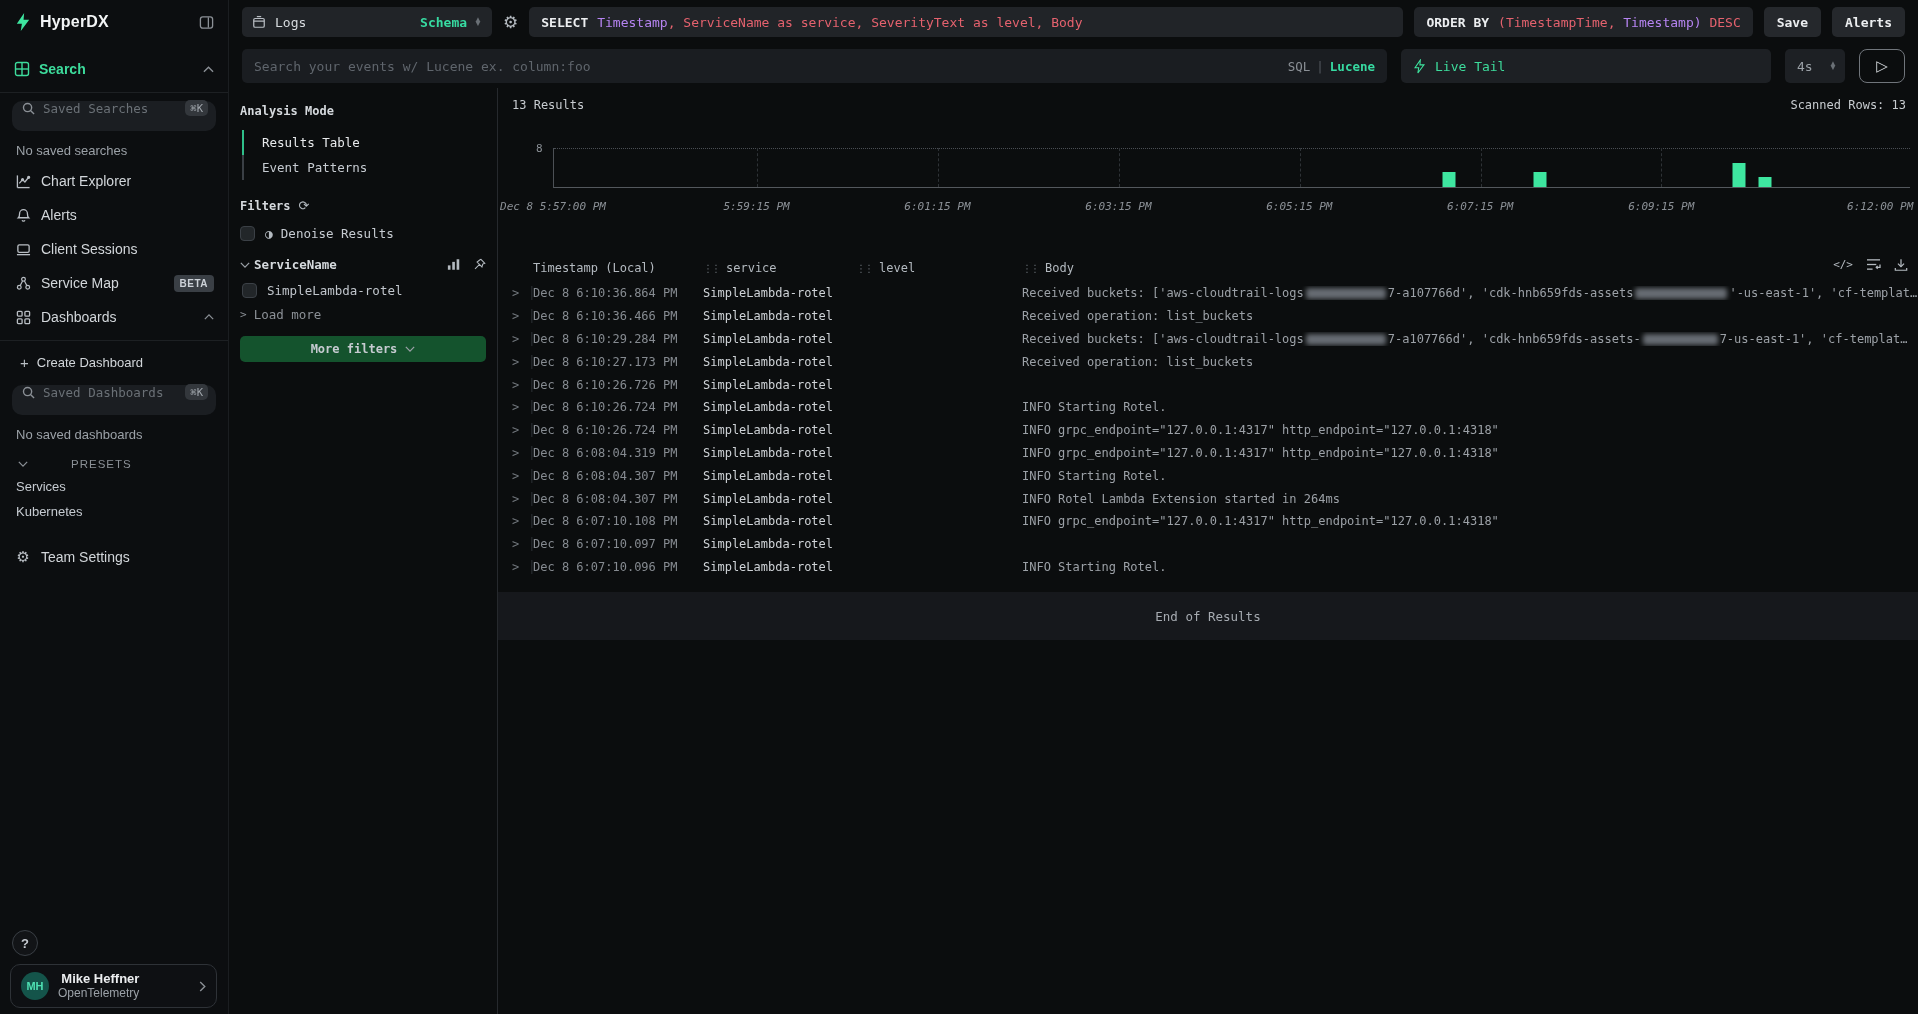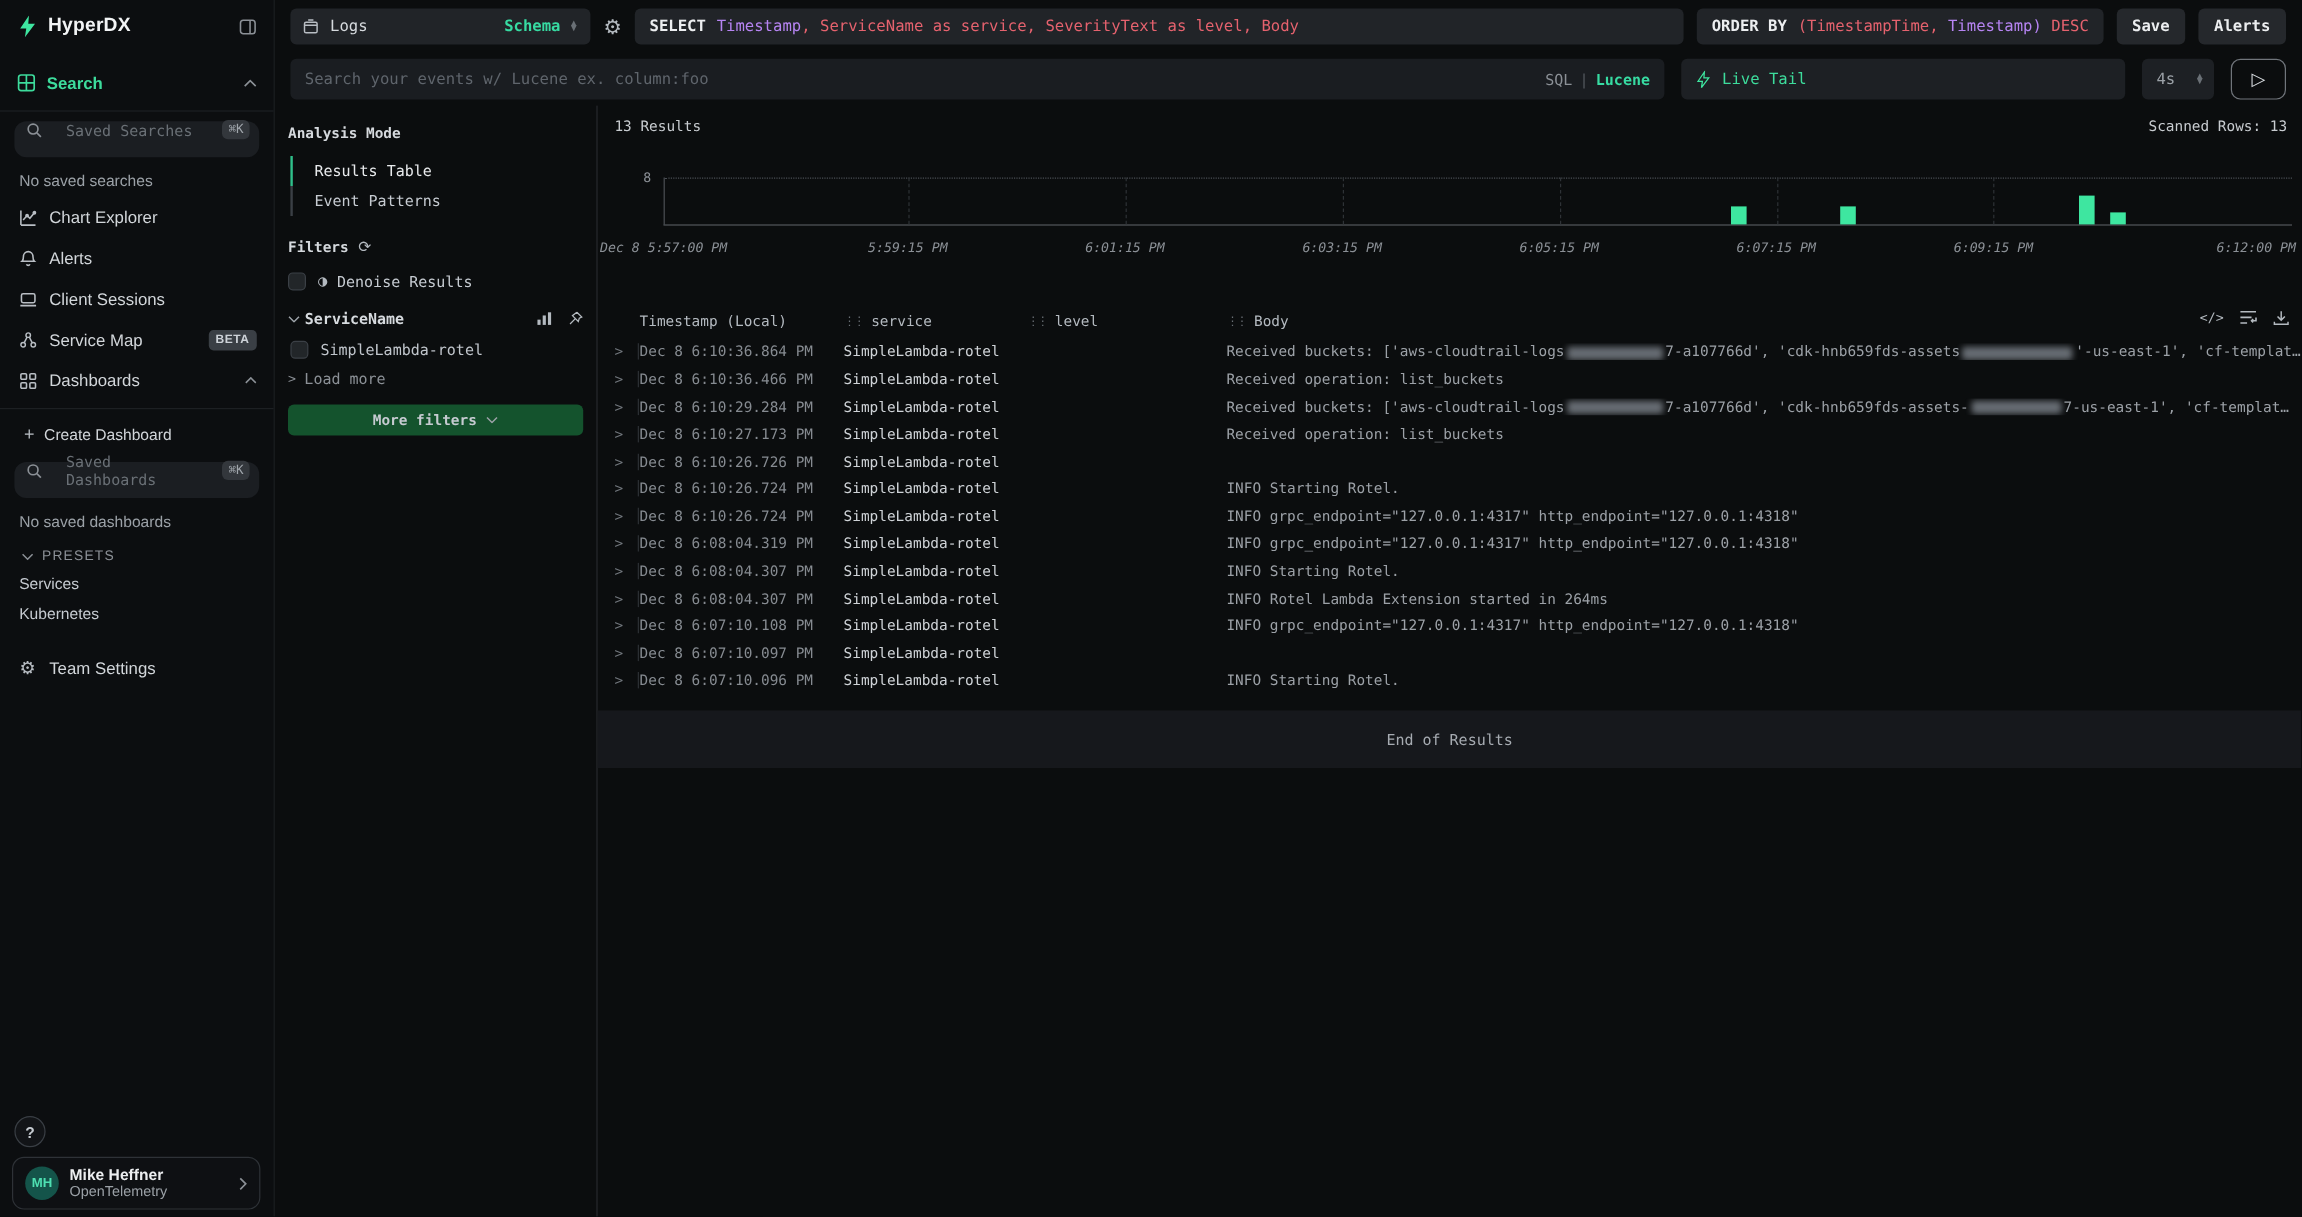--- a/index.html
+++ b/index.html
@@ -21,50 +21,50 @@
   .logo-text { color:#f2f4f5; font-weight:bold; font-size:16px; letter-spacing:.2px; }
   .panel-toggle { margin-left:auto; color:#8b9096; display:flex; cursor:pointer; }
 
   .sb-section-head { display:flex; align-items:center; height:34px; padding:0 14px; margin-top:8px; }
   .sb-section-head .lbl { color:#3ddc9c; font-weight:bold; font-size:14px; margin-left:9px; }
   .sb-section-head .chev { margin-left:auto; color:#8b9096; }
   .sb-divider { border-top:1px solid #1d2023; margin:6px 0; }
 
   .sb-pill {
     margin:8px 12px 0 12px; height:30px; background:#1b1e22; border-radius:10px;
-    display:flex; align-items:center; padding:0 8px 16px 10px; cursor:text;gap:12px;
+    display:flex; align-items:center; padding:0 8px 16px 10px; cursor:text;
   }
   .sb-pill .ph { color:#6a7076; font-size:12.5px; margin-left:8px; font-family:"DejaVu Sans Mono",monospace; }
   .kbd-badge {
     margin-left:auto; background:#33373c; color:#a0a6ac; border-radius:5px;
     font-size:10.5px; padding:2px 5px; font-family:"DejaVu Sans Mono",monospace;
   }
   .sb-note { color:#9ba1a7; font-size:13px; padding:12px 14px 6px 16px; }
 
   .sb-item { display:flex; align-items:center; height:34px; padding:0 14px; color:#d2d6da; cursor:pointer; }
   .sb-item .ico { color:#b9bec4; display:flex; width:18px; justify-content:center; }
   .sb-item .lbl { margin-left:9px; font-size:14px; }
   .beta-badge {
     margin-left:auto; background:#3a3f45; color:#cdd2d8; font-size:10px; font-weight:bold;
     border-radius:4px; padding:3px 6px; letter-spacing:.5px;
   }
   .sb-sub { display:flex; align-items:center; height:30px; padding:0 14px 0 20px; color:#d2d6da; font-size:13px; cursor:pointer; }
   .sb-sub .plus { color:#b9bec4; margin-right:8px; font-size:15px; }
-  .presets-head { display:flex; align-items:center; color:#8b9096; font-size:11.5px; letter-spacing:1px; padding:10px 14px 4px 18px; cursor:pointer; }
+  .presets-head { display:flex; align-items:center; color:#8b9096; font-size:11.5px; letter-spacing:1px; padding:10px 14px 4px 18px; cursor:pointer;gap:36px; }
   .preset-item { padding:5px 14px 5px 16px; font-size:13px; color:#c6cbd1; cursor:pointer; }
 
   .help-btn {
     position:absolute; left:12px; bottom:58px; width:26px; height:26px; border-radius:50%;
     border:1px solid #3a3f45; color:#c6cbd1; display:flex; align-items:center; justify-content:center;
     font-size:13px; font-weight:bold; cursor:pointer; background:#121417;
   }
   .user-card {
     position:absolute; left:10px; right:11px; bottom:6px; height:44px;
     border:1px solid #2e3237; border-radius:10px; display:flex; align-items:center;
-    padding:0 10px; cursor:pointer; background:#0e1013;
+    padding:0 10px; cursor:pointer; background:#0e1013;text-align:right;
   }
   .avatar {
     width:28px; height:28px; border-radius:50%; background:#14544a;
     color:#4ee0b2; font-size:11px; font-weight:bold; display:flex; align-items:center; justify-content:center;
   }
   .user-meta { margin-left:9px; line-height:1.15; }
   .user-name { color:#eceef0; font-size:13px; font-weight:bold; }
   .user-org { color:#9ba1a7; font-size:12px; }
   .user-card .chev { margin-left:auto; color:#8b9096; }
 

